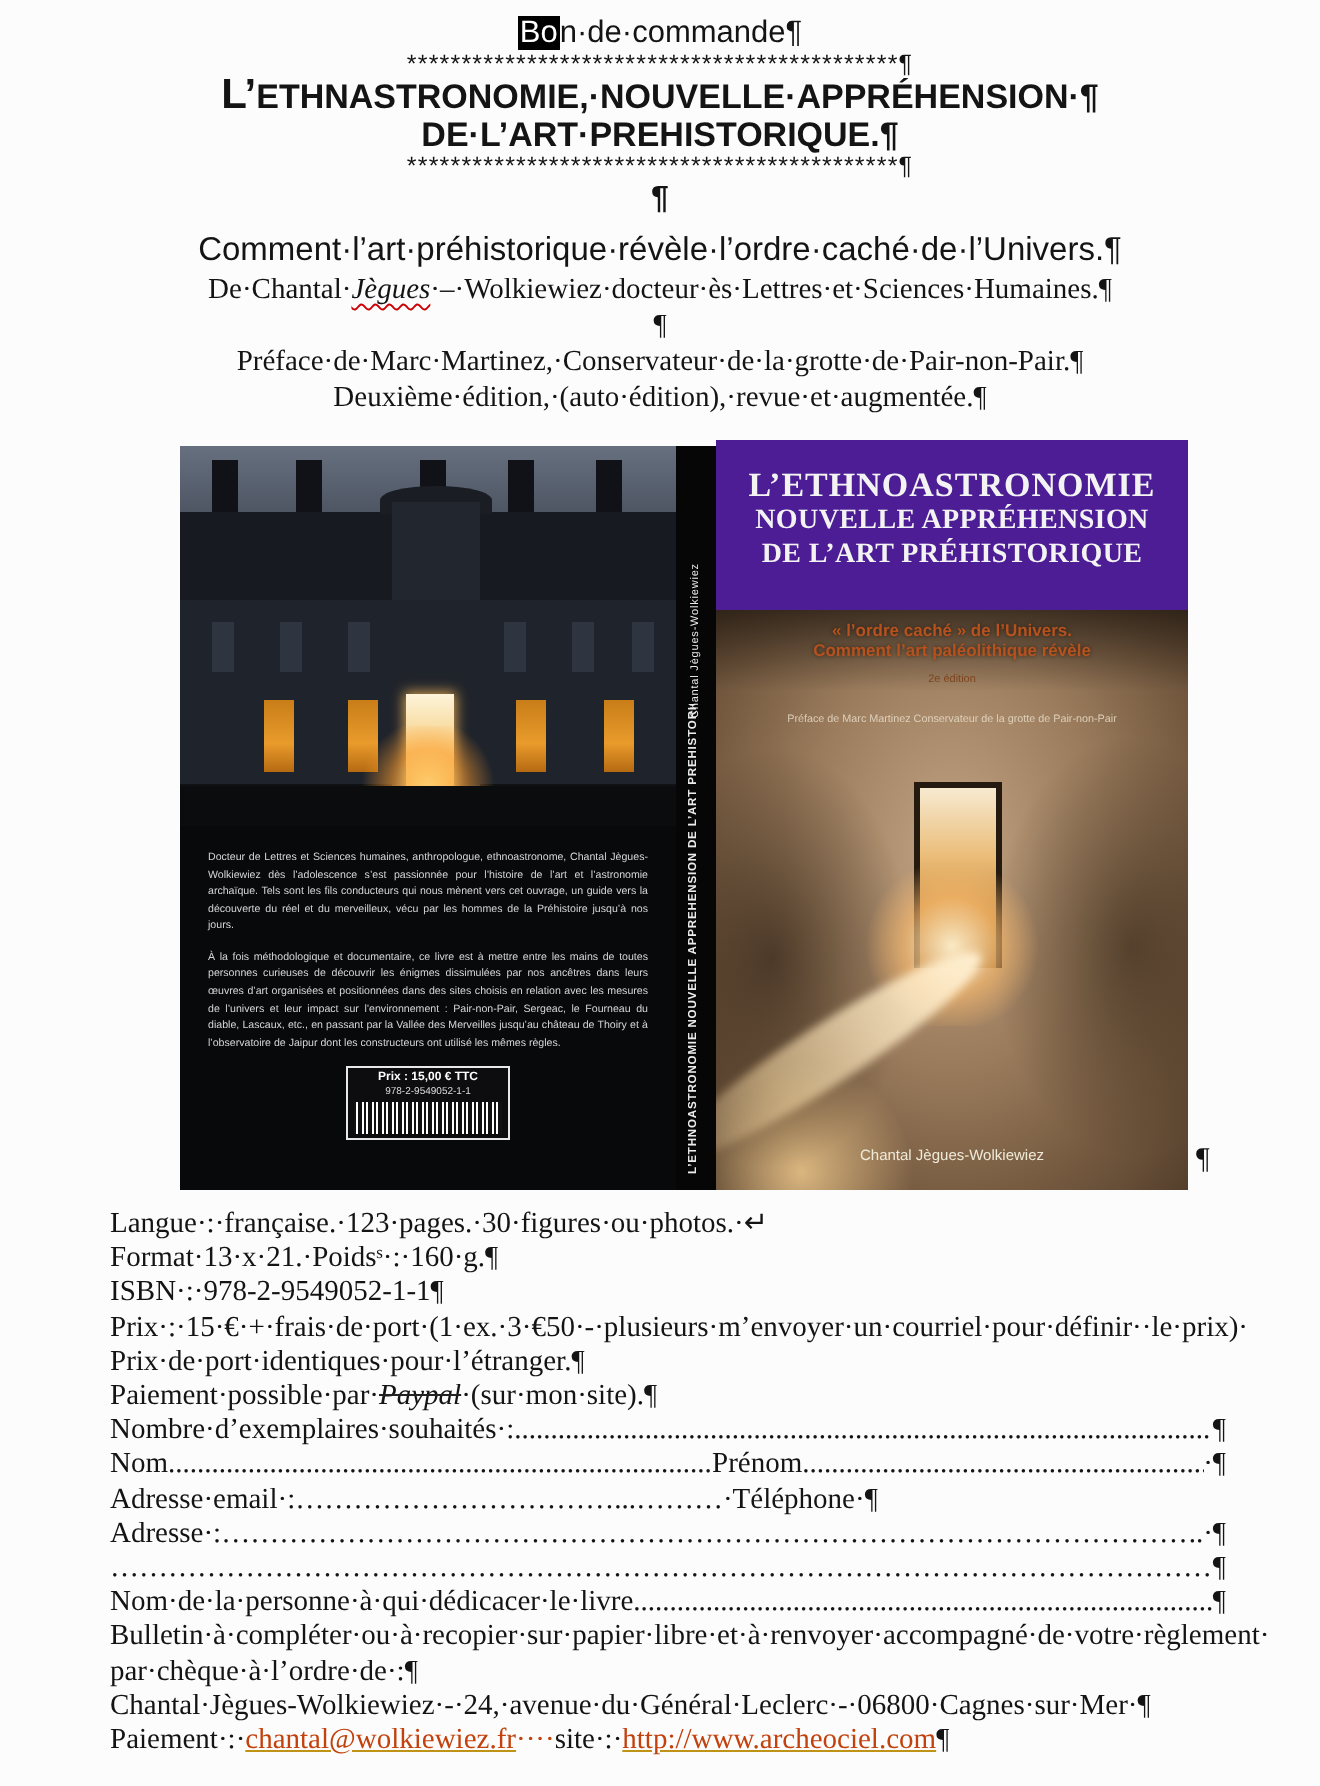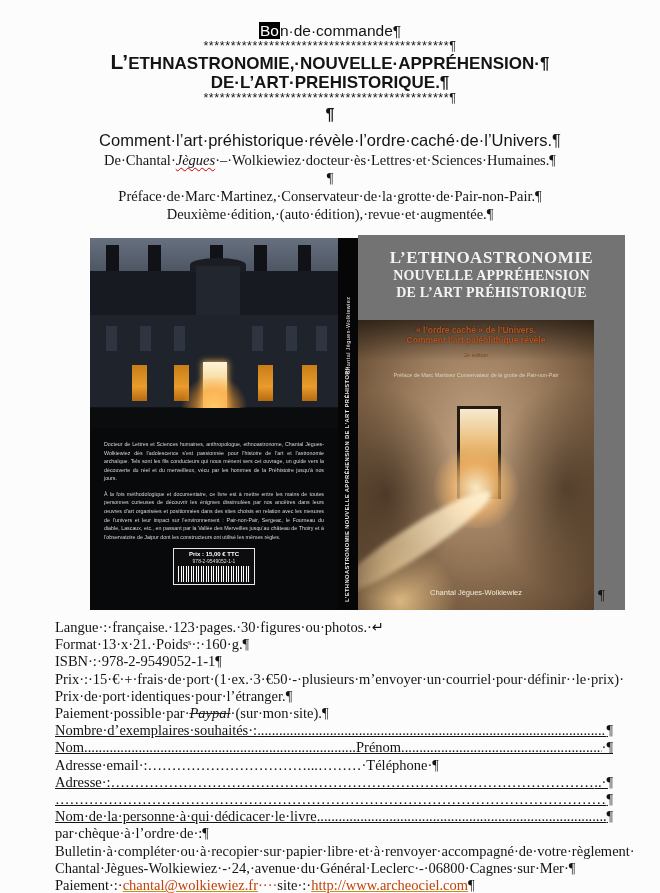--- a/index.html
+++ b/index.html
@@ -1,18 +1,18 @@
 <!DOCTYPE html>
 <html><head>
 <meta charset="utf-8">
 <style>
   html,body{margin:0;padding:0;}
   body{width:660px;height:893px;background:#fcfcfc;color:#141414;
        font-family:"Liberation Serif",serif;overflow:hidden;}
-  .doc{padding-top:21px;}
+  .doc{padding-top:7px;}
   .center{text-align:center;}
   
   .order-title{font-family:"Liberation Sans",sans-serif;font-size:15.5px;line-height:19px;}
   .hl{background:#000;color:#fff;padding:0 1px;}
   .stars{font-family:"Liberation Sans",sans-serif;font-size:12.5px;line-height:12px;letter-spacing:.6px;}
   .main-title{font-family:"Liberation Sans",sans-serif;font-weight:bold;font-size:17px;line-height:19px;}
   .main-title .l1::first-letter{font-size:21px;}
   .big-pil{font-family:"Liberation Sans",sans-serif;font-weight:bold;font-size:16px;line-height:22px;}
   .subtitle{font-family:"Liberation Sans",sans-serif;font-size:16.5px;line-height:22px;margin-top:3px;}
   .byline{font-size:14.5px;line-height:19px;}
@@ -43,21 +43,21 @@
   .pricebox{width:74px;margin:4px auto 0;border:1px solid #e8e8e8;background:#0d0d0f;padding:2px 3px;text-align:center;}
   .price{color:#fff;font-family:"Liberation Sans",sans-serif;font-weight:bold;font-size:6px;}
   .isbn-s{color:#ddd;font-family:"Liberation Sans",sans-serif;font-size:5px;margin-top:1px;}
   .barcode{height:16px;margin-top:2px;background-color:#fff;
     background-image:repeating-linear-gradient(90deg,#111 0 1px,transparent 1px 2px,#111 2px 4px,transparent 4px 5px);}
   .spine{position:absolute;left:248px;top:3px;width:20px;height:372px;background:#060607;}
   .vtext{writing-mode:vertical-rl;transform:rotate(180deg);display:block;color:#ececec;
     font-family:"Liberation Sans",sans-serif;letter-spacing:.4px;white-space:nowrap;overflow:hidden;}
   .spine-author{position:absolute;top:6px;left:7px;height:130px;font-size:5.5px;}
   .spine-title{position:absolute;bottom:8px;left:6px;height:235px;font-size:5.8px;font-weight:bold;}
-  .front{position:absolute;left:268px;top:0;width:267px;height:375px;background:#737373;overflow:hidden;}
+  .front{position:absolute;left:268px;top:0;width:236px;height:375px;background:#4c1d95;overflow:hidden;}
   .ftitle{padding-top:13px;text-align:center;color:#f3f3f3;font-family:"Liberation Serif",serif;font-weight:bold;}
   .ft1{font-size:17px;line-height:19px;letter-spacing:.5px;}
   .ft2,.ft3{font-size:14px;line-height:17px;letter-spacing:.2px;}
   .fphoto{position:absolute;left:0;top:85px;width:236px;height:290px;
     background:linear-gradient(180deg,rgba(20,14,9,.65) 0%,rgba(20,14,9,0) 14%),
       radial-gradient(ellipse 100px 150px at 12% 60%,rgba(35,24,14,.6),transparent 70%),
       radial-gradient(ellipse 100px 150px at 88% 58%,rgba(40,28,16,.55),transparent 70%),
       radial-gradient(circle 80px at 18% 97%,rgba(255,215,150,.75),transparent 70%),
       radial-gradient(ellipse at 50% 42%,#c2a382 0%,#9a7b5c 45%,#74593f 75%,#543f2c 100%);}
   .fsub{position:relative;margin-top:5px;text-align:center;color:#b5521d;
@@ -72,21 +72,21 @@
     background:radial-gradient(circle,rgba(255,240,205,.95) 0%,rgba(255,190,110,.6) 40%,transparent 72%);}
   .beam{position:absolute;left:-38px;top:208px;width:185px;height:30px;border-radius:50%;
     background:linear-gradient(90deg,rgba(255,225,170,.05) 0%,rgba(255,225,170,.55) 35%,rgba(255,240,210,.95) 100%);
     transform:rotate(-33deg);filter:blur(2px);}
   .fauthor{position:absolute;bottom:13px;width:100%;text-align:center;color:#f0ead8;
     font-size:7.5px;font-family:"Liberation Sans",sans-serif;}
   .endpil{position:absolute;left:508px;top:352px;font-size:15px;}
   
   .body-block{margin:6px 0 0 55px;width:558px;font-size:14.5px;line-height:17.2px;}
   .line{white-space:nowrap;}
-  .fillline{display:flex;width:558px;text-decoration:underline;}
+  .fillline{display:flex;width:558px;}
   .fillline>span{flex:0 0 auto;}
   .fill{flex:1 1 auto !important;overflow:hidden;white-space:nowrap;}
   .fillw{flex:0 0 auto;width:272px;overflow:hidden;white-space:nowrap;}
   .strike{text-decoration:line-through;text-decoration-color:#222;}
   .link{color:#c2410c;text-decoration-color:#bf9416;}
 </style>
 </head>
 <body>
 
 <div class="doc">
@@ -206,21 +206,21 @@
     <div class="line fillline">
       <span class="fill">………………………………………………………………………………………………………………</span>
         <span>¶</span>
     </div>
     <div class="line fillline">
       <span>Nom·de·la·personne·à·qui·dédicacer·le·livre</span>
         <span class="fill">..........................................................................................................................................................................</span>
         <span>¶</span>
     </div>
 
+    <div class="line">Bulletin·à·compléter·ou·à·recopier·sur·papier·libre·et·à·renvoyer·accompagné·de·votre·règlement·</div>
     <div class="line">par·chèque·à·l’ordre·de·:¶</div>
-    <div class="line">Bulletin·à·compléter·ou·à·recopier·sur·papier·libre·et·à·renvoyer·accompagné·de·votre·règlement·</div>
     <div class="line">Chantal·Jègues-Wolkiewiez·-·24,·avenue·du·Général·Leclerc·-·06800·Cagnes·sur·Mer·¶</div>
     <div class="line">
       <span>Paiement·:·</span><a class="link" href="#">chantal@wolkiewiez.fr</a><span class="link">····</span><span>site·:·</span><a class="link" href="#">http://www.archeociel.com</a><span>¶</span>
     </div>
   </div>
 
 </div>
 
 </body></html>

